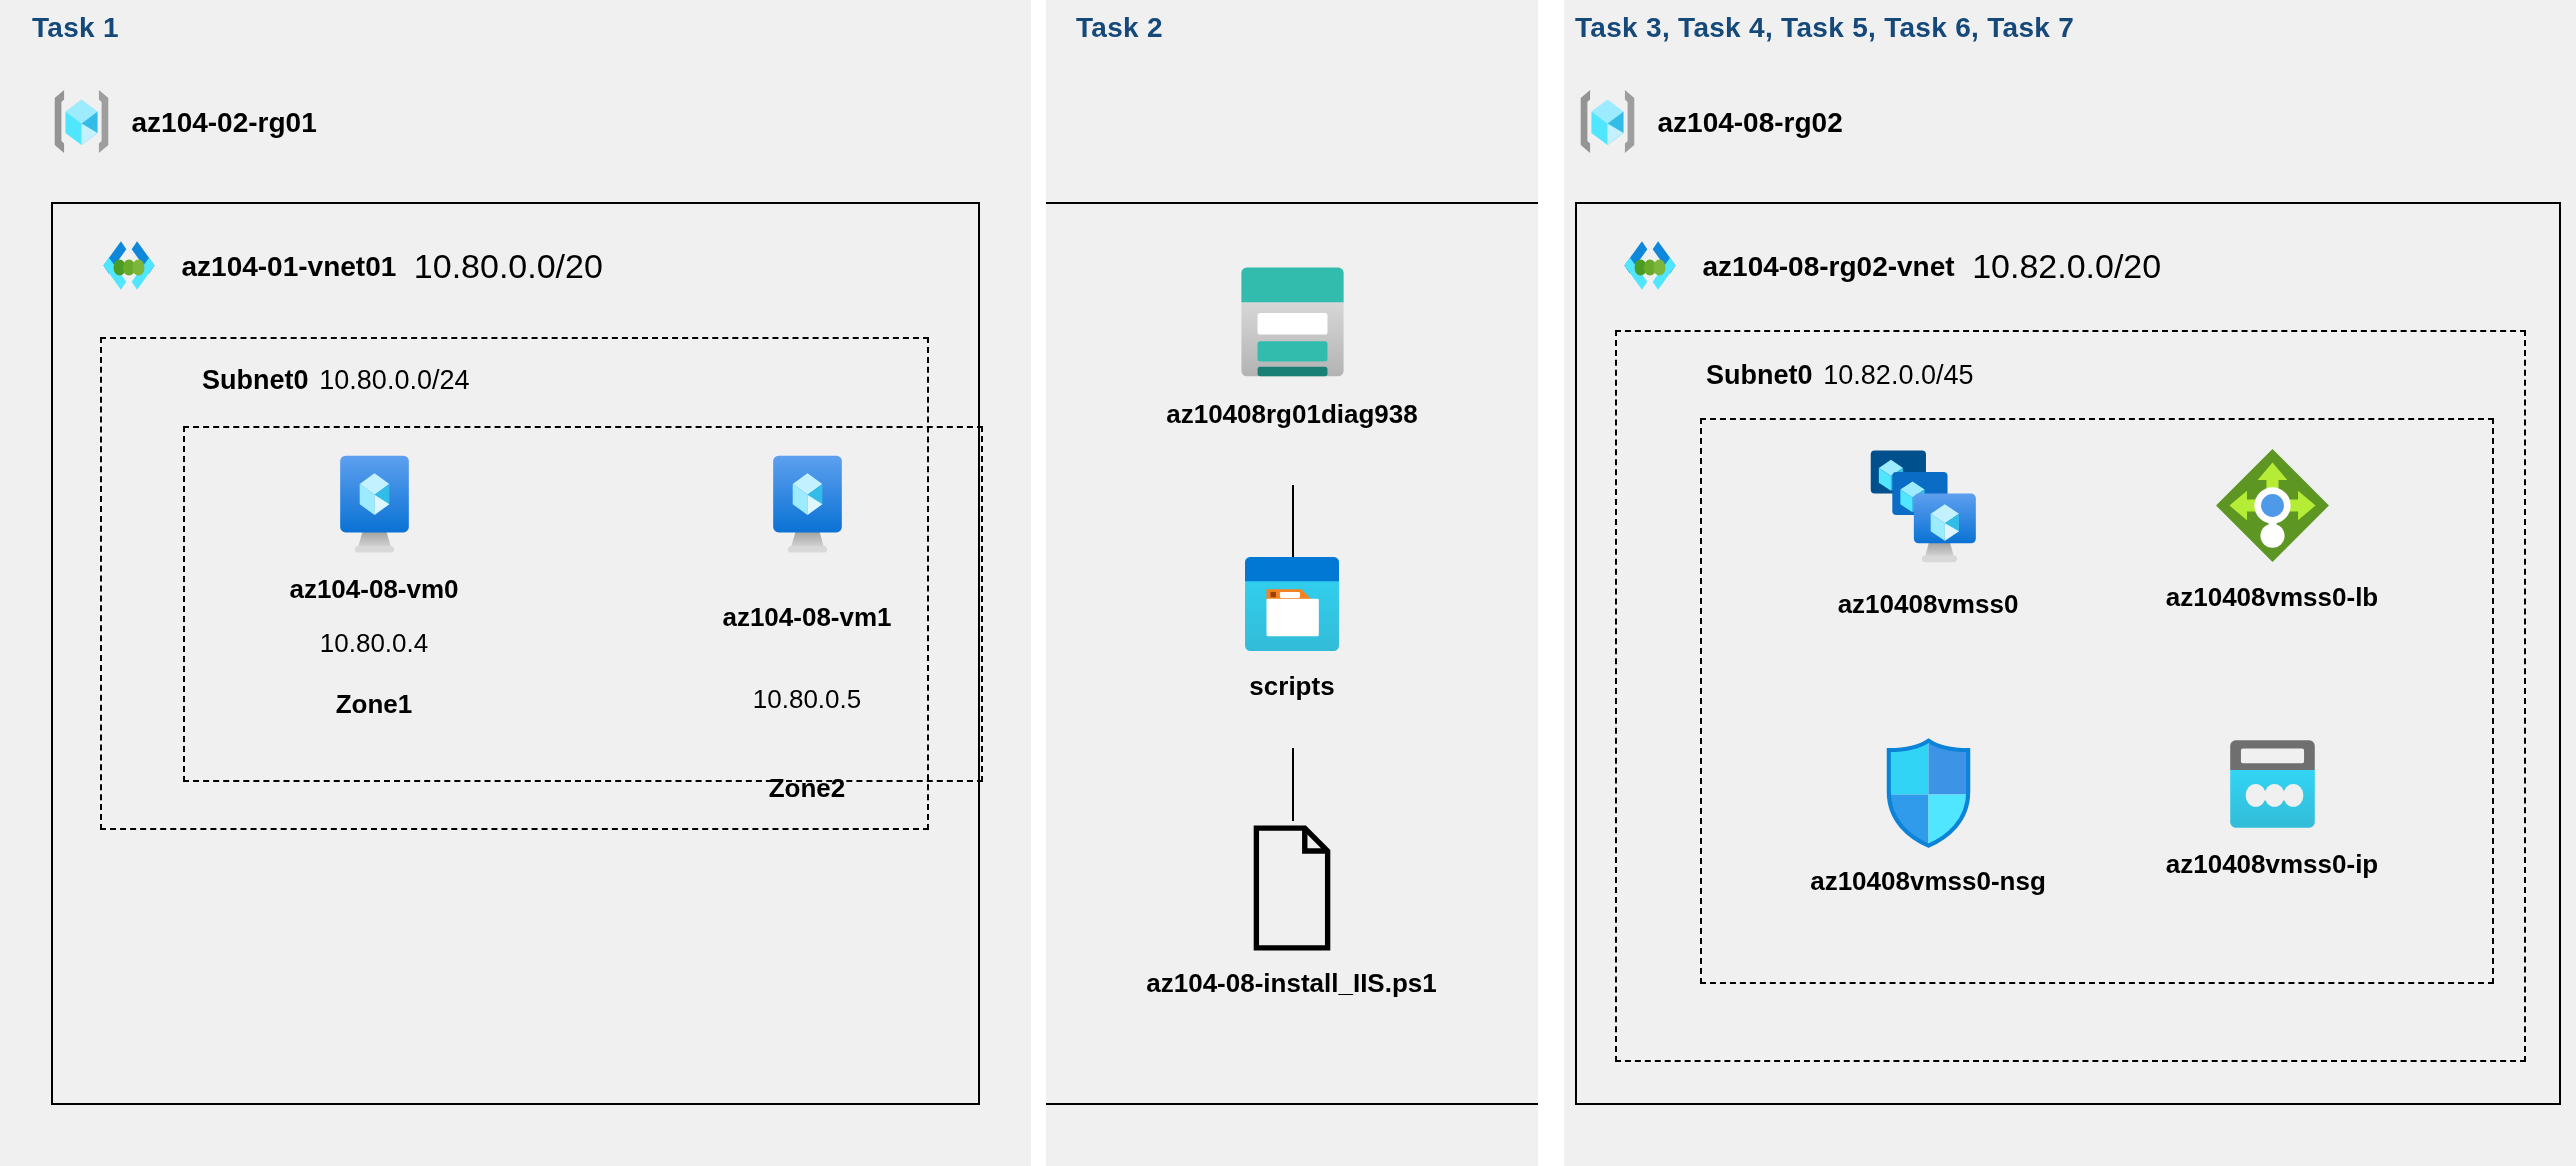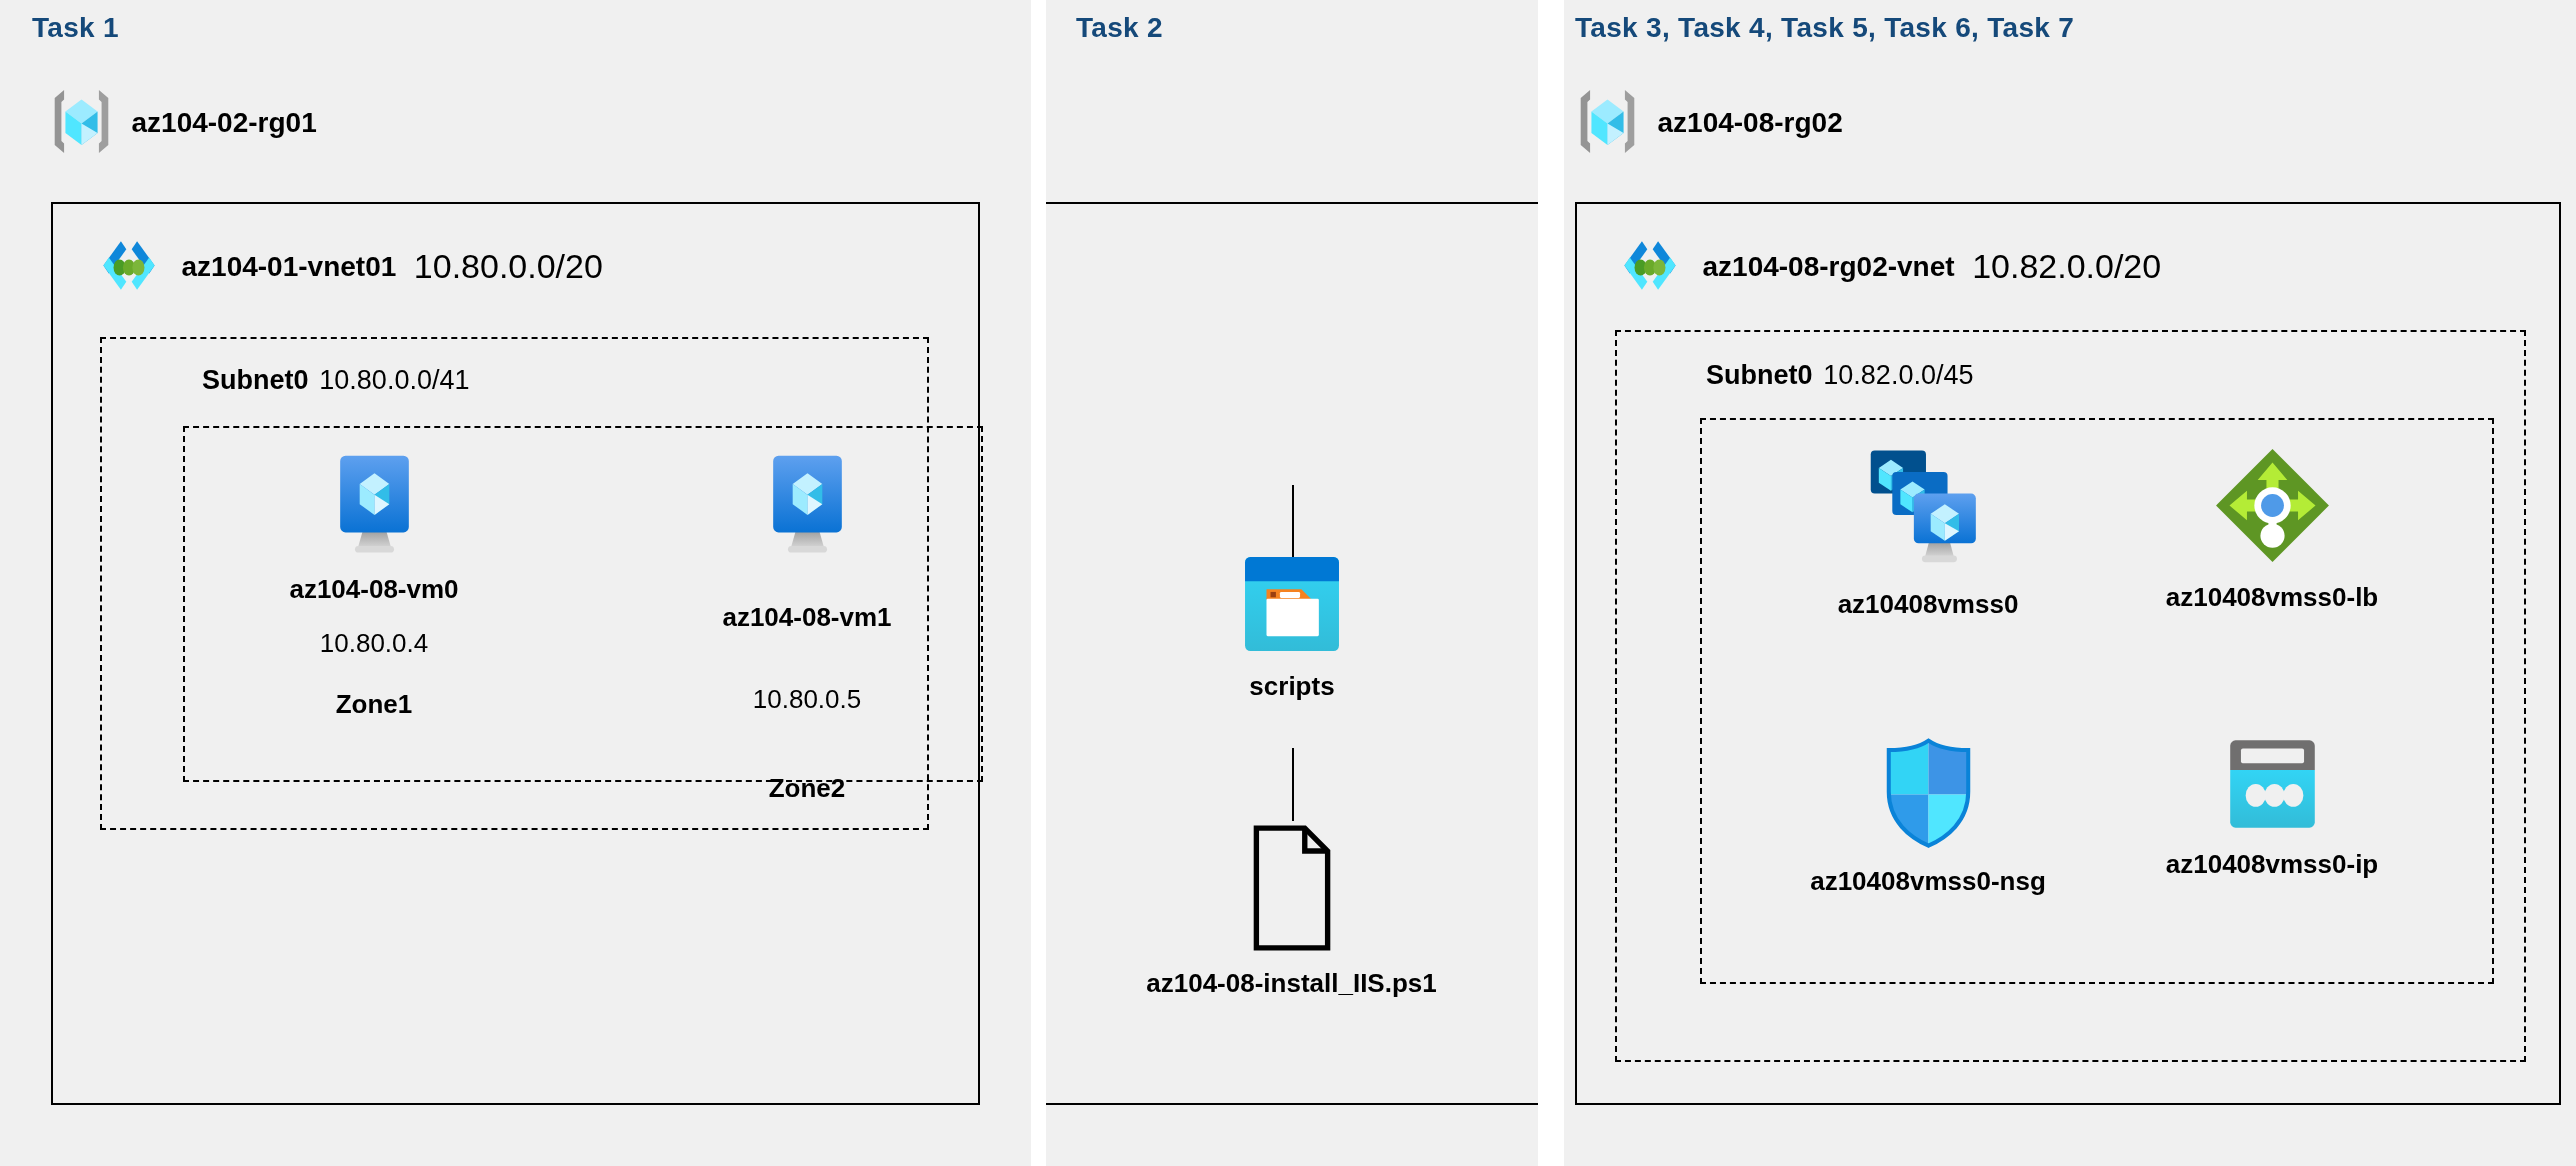--- a/index.html
+++ b/index.html
@@ -82,21 +82,21 @@
       </svg>
     </span>
     <span class="vnet-name">az104-01-vnet01</span>
     <span class="vnet-cidr">10.80.0.0/20</span>
   </div>
 
   <div class="dashed-box" style="left:100px; top:337px; width:829px; height:493px;"></div>
 
   <div class="subnet-row" style="left:202px; top:365px;">
     <span class="subnet-name">Subnet0</span>
-    <span class="subnet-cidr">10.80.0.0/41</span>
+    <span class="subnet-cidr">10.80.0.0/24</span>
   </div>
 
   <div class="dashed-box" style="left:183px; top:426px; width:800px; height:356px;"></div>
 
   <div class="node" style="left:263px; top:453px; width:222px;">
     <span class="node-icon">
       <svg width="107" height="105" viewBox="0 0 158 156">
         <defs>
           <linearGradient id="vmg0" x1="0" y1="0" x2="0" y2="1">
             <stop offset="0" stop-color="#5ea0ef"></stop>
@@ -145,20 +145,38 @@
     </span>
     <span class="node-label">az104-08-vm1</span>
     <span class="node-sub">10.80.0.5</span>
     <span class="node-zone">Zone2</span>
   </div>
 
   <div class="panel" style="left:1046px; top:0px; width:492px; height:1166px;"></div>
 
   <div class="task-label" style="left:1076px; top:12px;">Task 2</div>
 
+  <div class="node" style="left:1120px; top:262px; width:344px;">
+    <span class="node-icon">
+      <svg width="121" height="121" viewBox="0 0 180 180">
+        <defs>
+          <linearGradient id="sag" x1="0" y1="0" x2="0" y2="1">
+            <stop offset="0" stop-color="#e8e8e8"></stop>
+              <stop offset="1" stop-color="#b3b3b3"></stop>
+          </linearGradient>
+        </defs>
+        <rect x="14" y="8" width="152" height="162" rx="8" fill="url(#sag)"></rect>
+        <path d="M14 16 a8 8 0 0 1 8 -8 h136 a8 8 0 0 1 8 8 v44 h-152 z" fill="#32bcad"></path>
+        <rect x="38" y="76" width="104" height="32" rx="4" fill="#ffffff"></rect>
+        <rect x="38" y="118" width="104" height="30" rx="4" fill="#32bcad"></rect>
+        <rect x="38" y="156" width="104" height="14" rx="4" fill="#1a7f74"></rect>
+      </svg>
+    </span>
+    <span class="node-label">az10408rg01diag938</span>
+  </div>
 
   <div class="connector" style="left:1292px; top:485px; height:73px;"></div>
 
   <div class="node" style="left:1181px; top:553px; width:222px;">
     <span class="node-icon">
       <svg width="102" height="102" viewBox="0 0 152 152">
         <defs>
           <linearGradient id="bcg" x1="0" y1="0" x2="0" y2="1">
             <stop offset="0" stop-color="#32d4f5"></stop>
               <stop offset="1" stop-color="#32bcd8"></stop>

